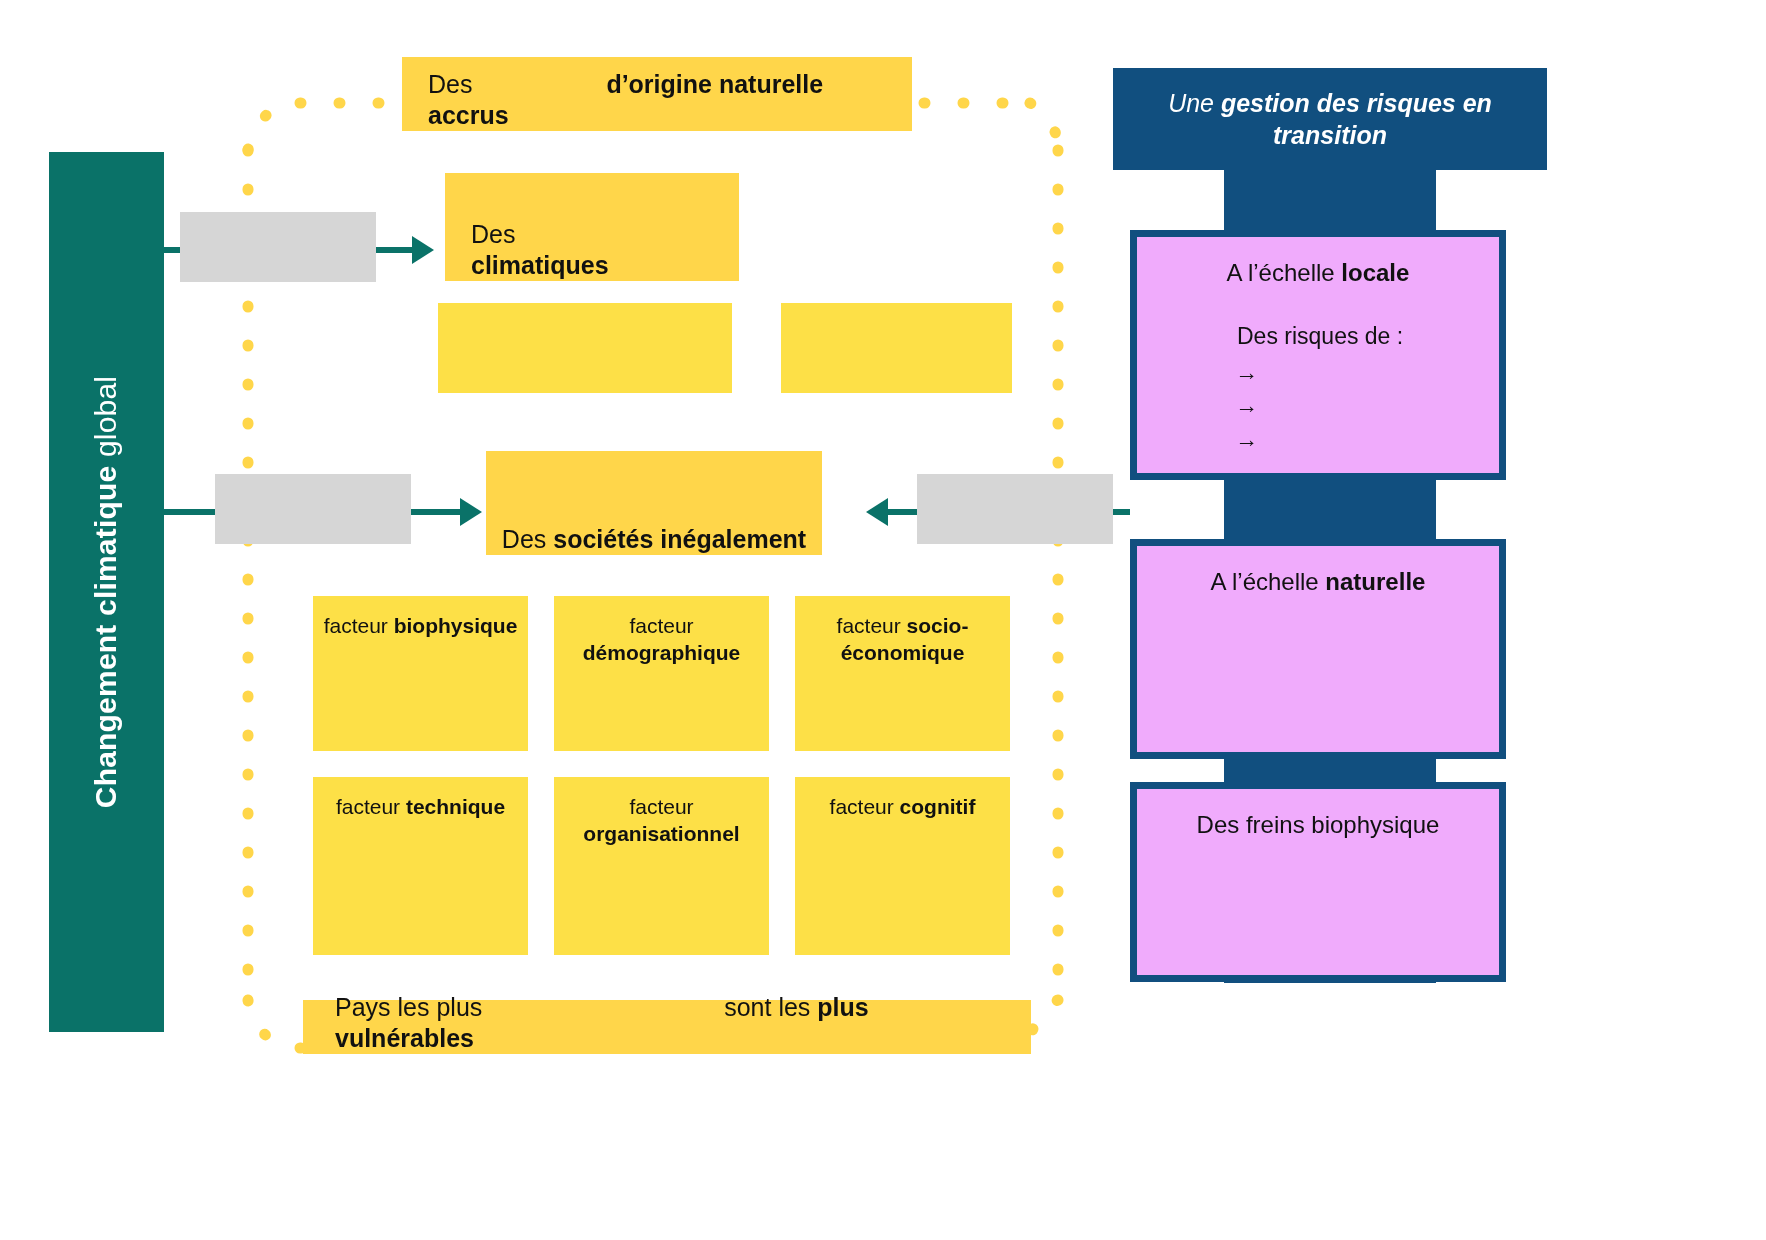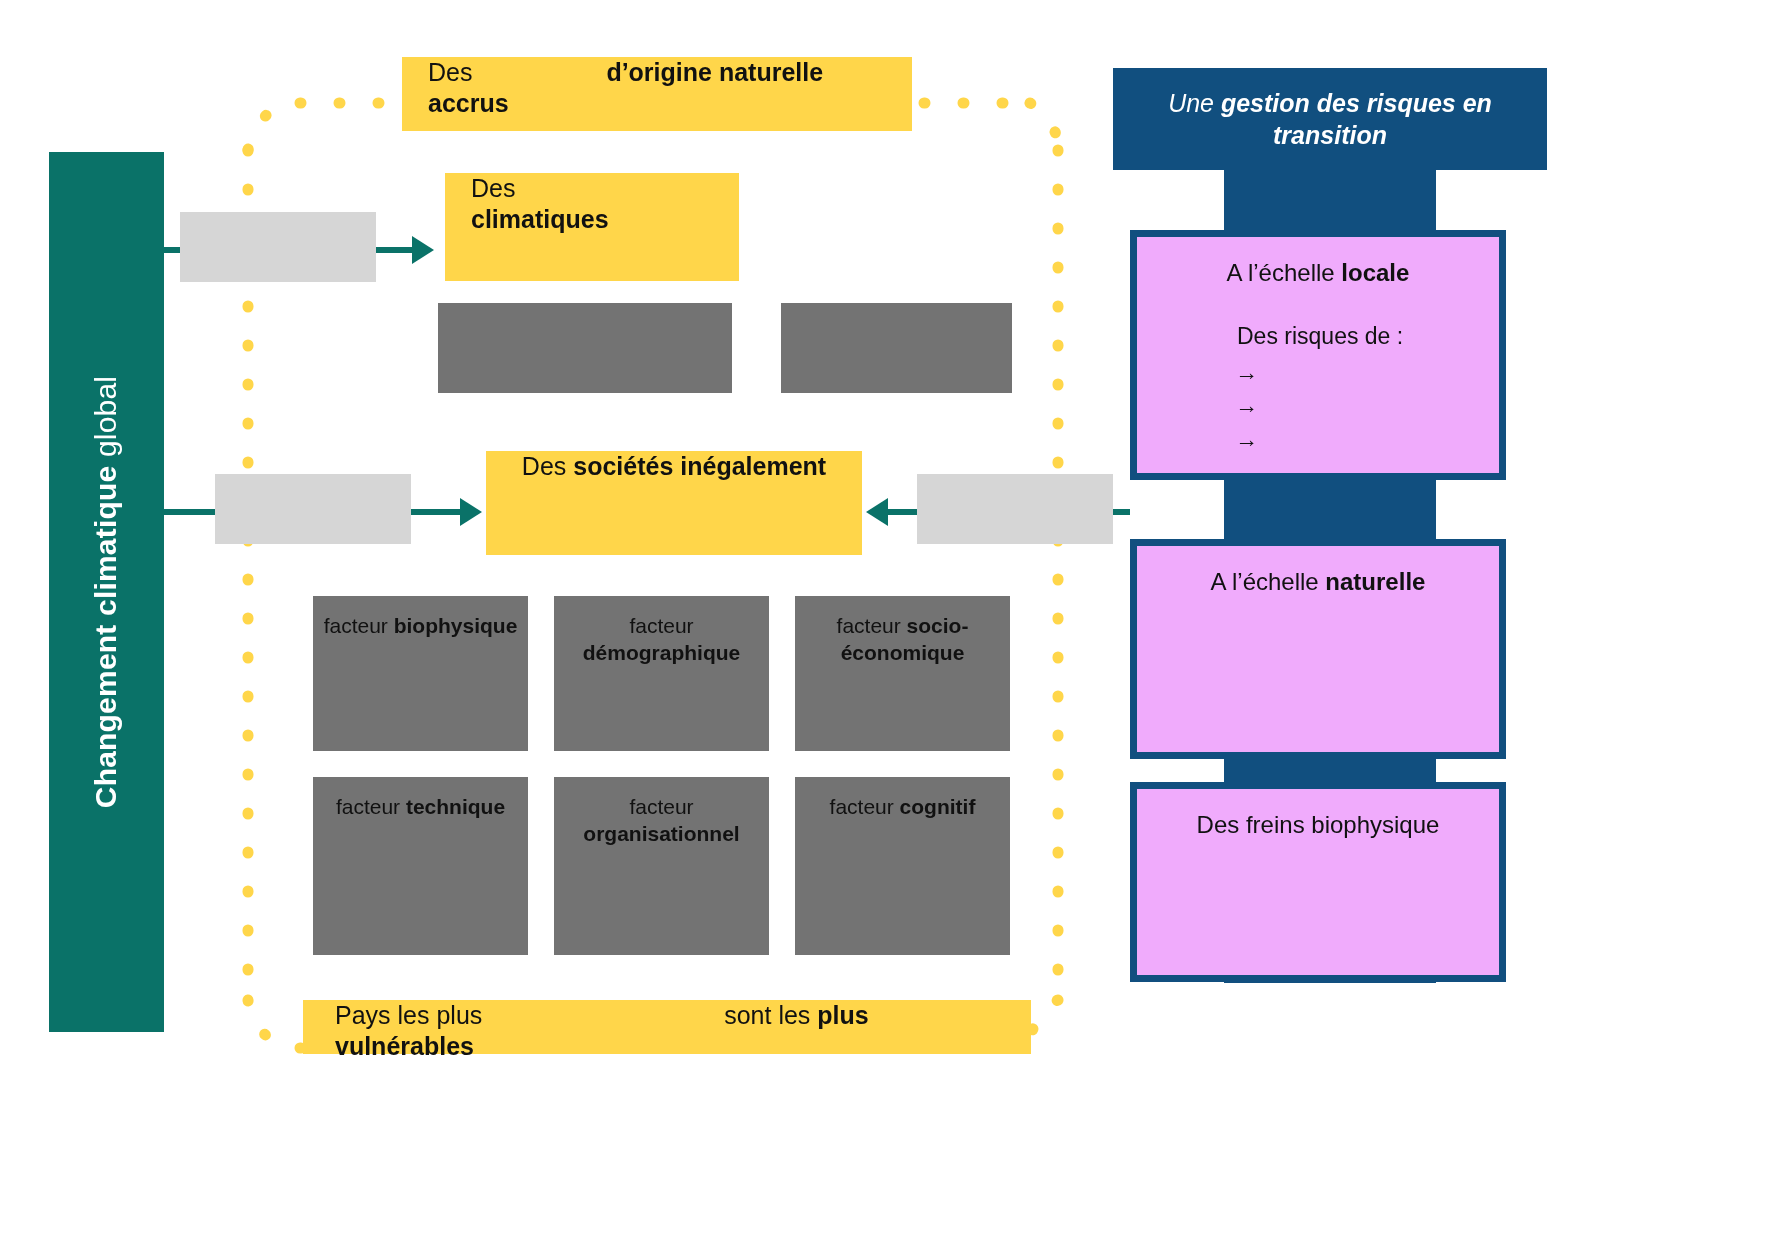--- a/index.html
+++ b/index.html
@@ -39,31 +39,31 @@
     border-top:14px solid transparent;
     border-bottom:14px solid transparent;
   }
   .arrowhead.right{border-left:22px solid #0a7268;}
   .arrowhead.left{border-right:22px solid #0a7268;}
 
   
   .grey{background:#d6d6d6;}
   .yellow{
     background:#ffd64a;
-    display:flex;align-items:flex-start;
+    display:flex;align-items:flex-end;
     box-sizing:border-box;
   }
   .yellow .ytext{
     width:100%;
     font-size:25px;
     color:#111111;
     line-height:1.25;
   }
   .pale{
-    background:#737373;
+    background:#fde047;
     box-sizing:border-box;
   }
   .pale .ptext{
     width:100%;
     text-align:center;
     font-size:21px;
     color:#111111;
     line-height:1.3;
     padding-top:16px;
   }
@@ -146,21 +146,21 @@
       <span class="reg">Des</span>
       <span style="display:inline-block;width:48px;"></span>
       <b>climatiques</b>
     </div>
   </div>
 
 
   <div class="abs pale" style="left:438px;top:303px;width:294px;height:90px;"></div>
   <div class="abs pale" style="left:781px;top:303px;width:231px;height:90px;"></div>
 
-  <div class="abs yellow" style="left:486px;top:451px;width:376px;height:104px;justify-content:center;">
+  <div class="abs yellow" style="left:486px;top:451px;width:336px;height:104px;justify-content:center;">
     <div class="ytext" style="text-align:center;">
       <span class="reg">Des </span><b>sociétés inégalement</b>
     </div>
   </div>
 
   <div class="abs pale" style="left:313px;top:596px;width:215px;height:155px;">
     <div class="ptext">
       <span class="reg">facteur </span><b>biophysique</b>
     </div>
   </div>

